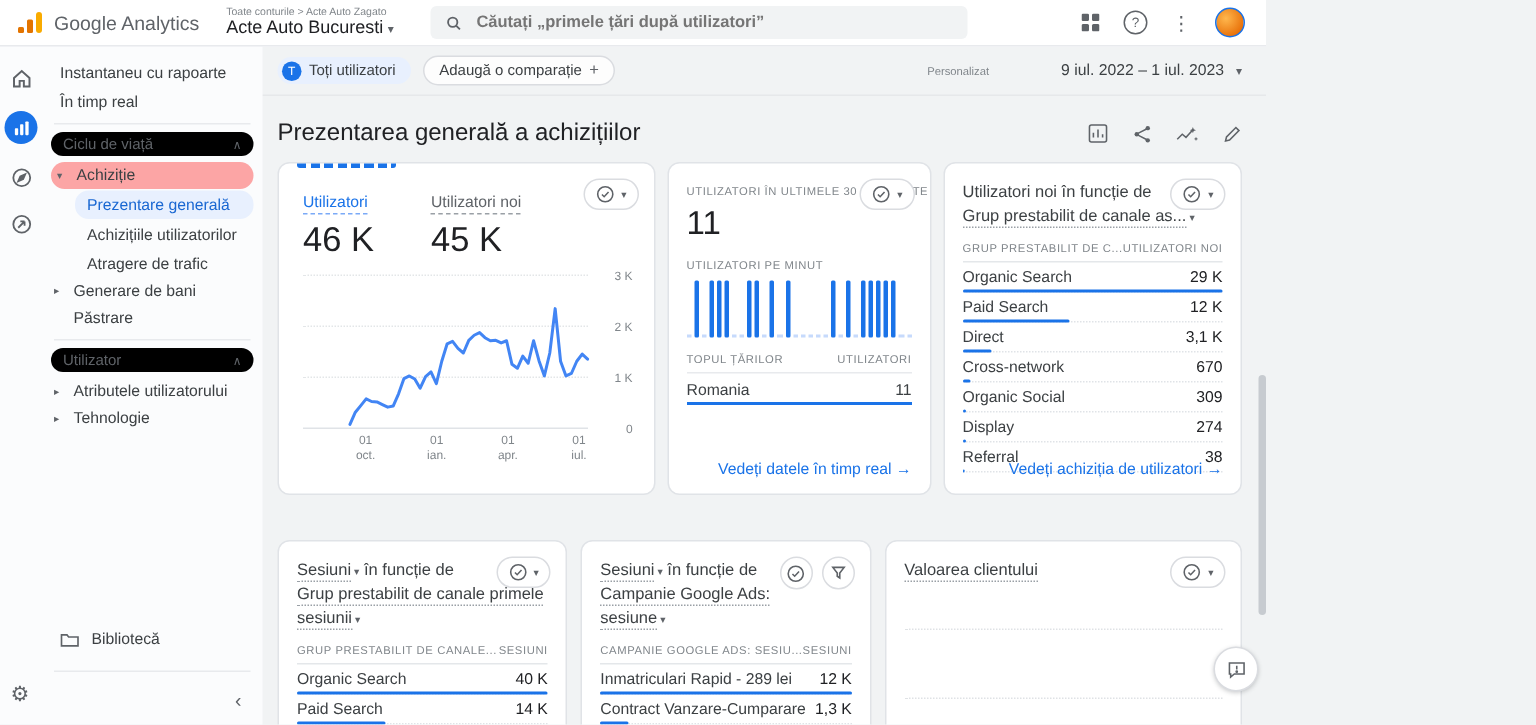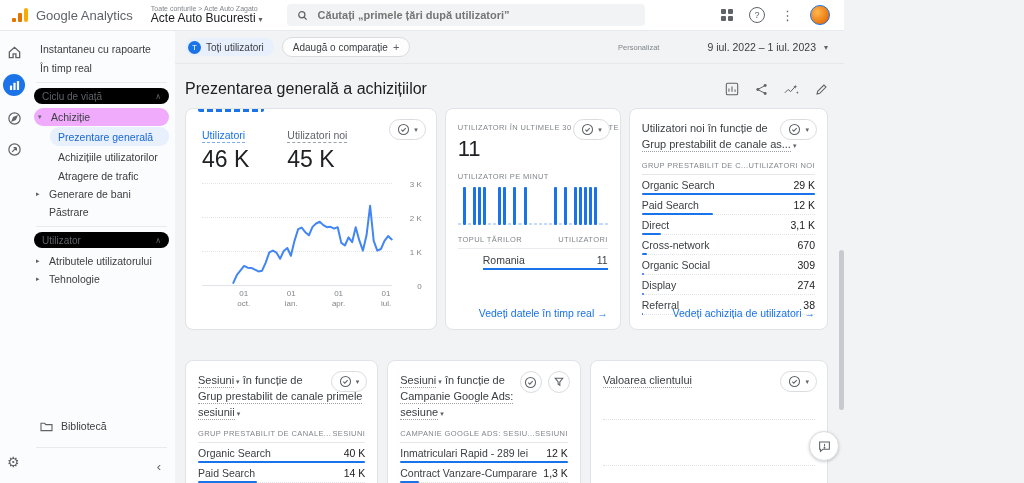--- a/index.html
+++ b/index.html
@@ -28,21 +28,21 @@
   .rail{width:28px;background:#fbfcfd;display:flex;flex-direction:column;align-items:center;padding-top:12px;gap:13px;position:relative;flex:0 0 auto;}
   .rail .ric{width:18px;height:18px;display:flex;align-items:center;justify-content:center;color:#5f6368;cursor:pointer;}
   .rail .sel{width:22px;height:22px;border-radius:50%;background:#1a73e8;display:flex;align-items:center;justify-content:center;}
   .rail .gear{position:absolute;bottom:14px;left:7px;font-size:14px;color:#5f6368;cursor:pointer;}
   .drawer{width:147px;background:#fbfcfd;flex:0 0 auto;position:relative;padding-top:8px;font-size:10.5px;color:#3c4043;}
   .ditem{height:19px;display:flex;align-items:center;padding-left:12px;white-space:nowrap;cursor:pointer;overflow:hidden;}
   .dsec{height:16px;margin:4px 6px;background:#000000;border-radius:8px;display:flex;align-items:center;padding:0 8px;color:#5f6368;font-size:10px;cursor:pointer;}
   .dsec .chev{margin-left:auto;font-size:8px;color:#5f6368;}
   .dparent{height:18px;display:flex;align-items:center;padding-left:8px;gap:5px;cursor:pointer;white-space:nowrap;}
   .dparent .tri{font-size:7px;color:#5f6368;width:8px;}
-  .dparent.open{background:#f0abfc;border-radius:9px;margin:0 6px;padding-left:4px;}
+  .dparent.open{background:#fca5a5;border-radius:9px;margin:0 6px;padding-left:4px;}
   .dchild{height:19px;display:flex;align-items:center;padding-left:30px;cursor:pointer;white-space:nowrap;}
   .dchild.active{background:#e8f0fe;color:#1967d2;border-radius:9px;margin:1px 6px 1px 22px;padding-left:8px;}
   .ddiv{border-top:1px solid #e8eaed;margin:5px 8px;}
   .drawer-bottom{position:absolute;bottom:0;left:0;right:0;}
   .lib{display:flex;align-items:center;gap:8px;padding:6px 0 10px 12px;cursor:pointer;}
   .collapse{display:flex;justify-content:flex-end;padding:6px 14px 10px 0;color:#5f6368;font-size:13px;cursor:pointer;}
   
   .main{flex:1;position:relative;overflow:hidden;}
   .chipbar{display:flex;align-items:center;height:28px;padding:2px 16px 2px 10px;border-bottom:1px solid #e6e8ea;}
   .chip-all{display:flex;align-items:center;gap:5px;background:#e8f0fe;border-radius:11px;height:18px;padding:0 10px 0 3px;font-size:10px;color:#3c4043;cursor:pointer;}
@@ -87,21 +87,21 @@
   
   .rt-pad{padding:14px 12px 0 12px;}
   .caps{font-size:7.5px;letter-spacing:.4px;color:#80868b;white-space:nowrap;}
   .rt-big{font-size:22px;color:#202124;margin-top:4px;}
   .rt-minlabel{margin-top:10px;}
   .rtbars{display:flex;align-items:flex-end;gap:2px;height:38px;margin-top:6px;}
   .rtbar{flex:1;}
   .rtbar.on{height:100%;background:#1a73e8;border-radius:1px;}
   .rtbar.off{height:2px;background:#c6dafc;}
   .rt-thead{display:flex;justify-content:space-between;margin-top:10px;padding-bottom:4px;border-bottom:1px solid #e8eaed;}
-  .rt-row{display:flex;justify-content:space-between;font-size:10.5px;color:#3c4043;padding:5px 0 4px 0;position:relative;margin-left:25px;}
+  .rt-row{display:flex;justify-content:space-between;font-size:10.5px;color:#3c4043;padding:5px 0 4px 0;position:relative;}
   .rt-row .ubar{position:absolute;bottom:0;left:0;height:2px;background:#1a73e8;}
   .card-link{position:absolute;right:12px;bottom:10px;font-size:10.5px;color:#1a73e8;cursor:pointer;white-space:nowrap;}
   
   .tc-pad{padding:12px 12px 0 12px;}
   .tc-title{font-size:11px;color:#3c4043;line-height:1.45;}
   .dotted-u{border-bottom:1px dotted #9aa0a6;padding-bottom:1px;cursor:pointer;}
   .tc-title .caret{font-size:7px;color:#5f6368;margin-left:2px;}
   .thead{display:flex;justify-content:space-between;margin-top:8px;padding-bottom:4px;border-bottom:1px solid #e4e7ea;}
   .trow{display:flex;justify-content:space-between;font-size:10.5px;color:#3c4043;padding:4px 0 3px 0;position:relative;border-bottom:1px dotted #e0e3e7;}
   .trow .ubar{position:absolute;bottom:-1px;left:0;height:2px;background:#1a73e8;border-radius:1px;}

